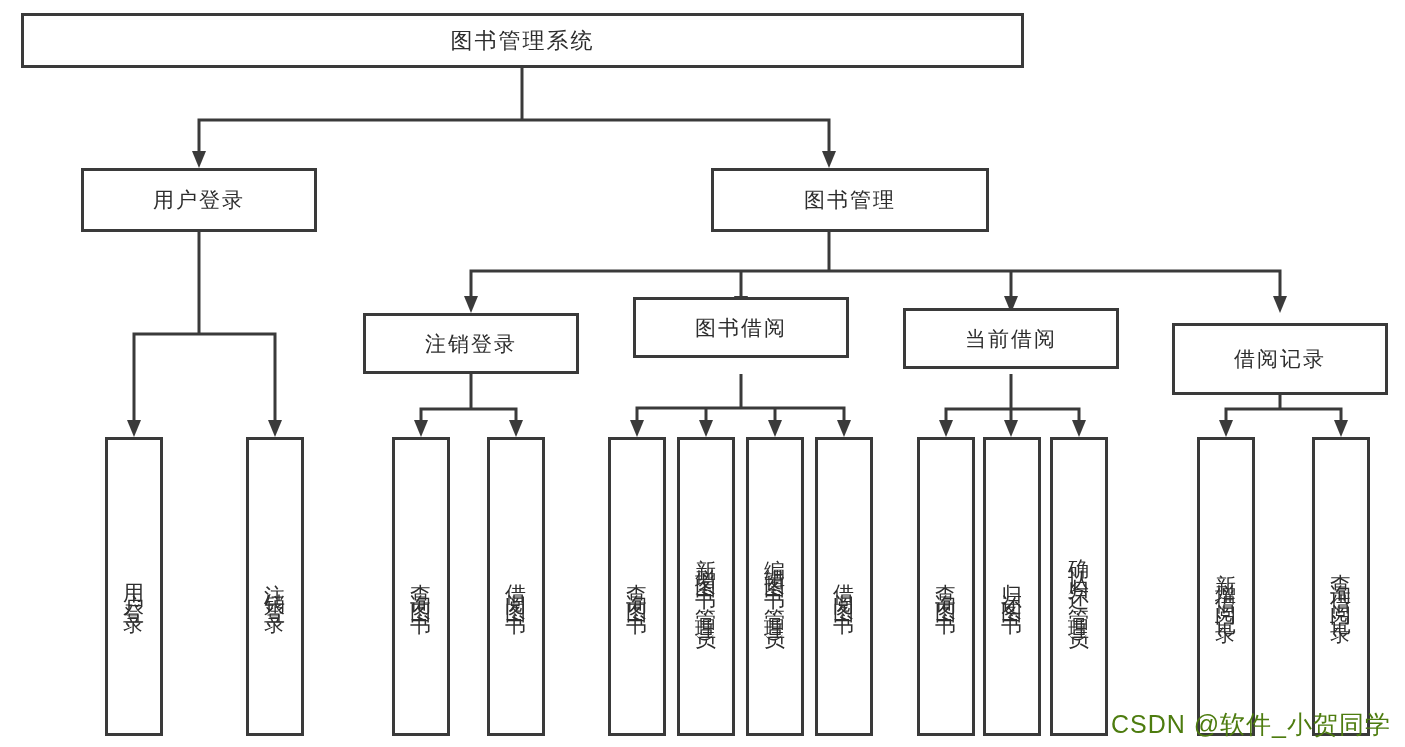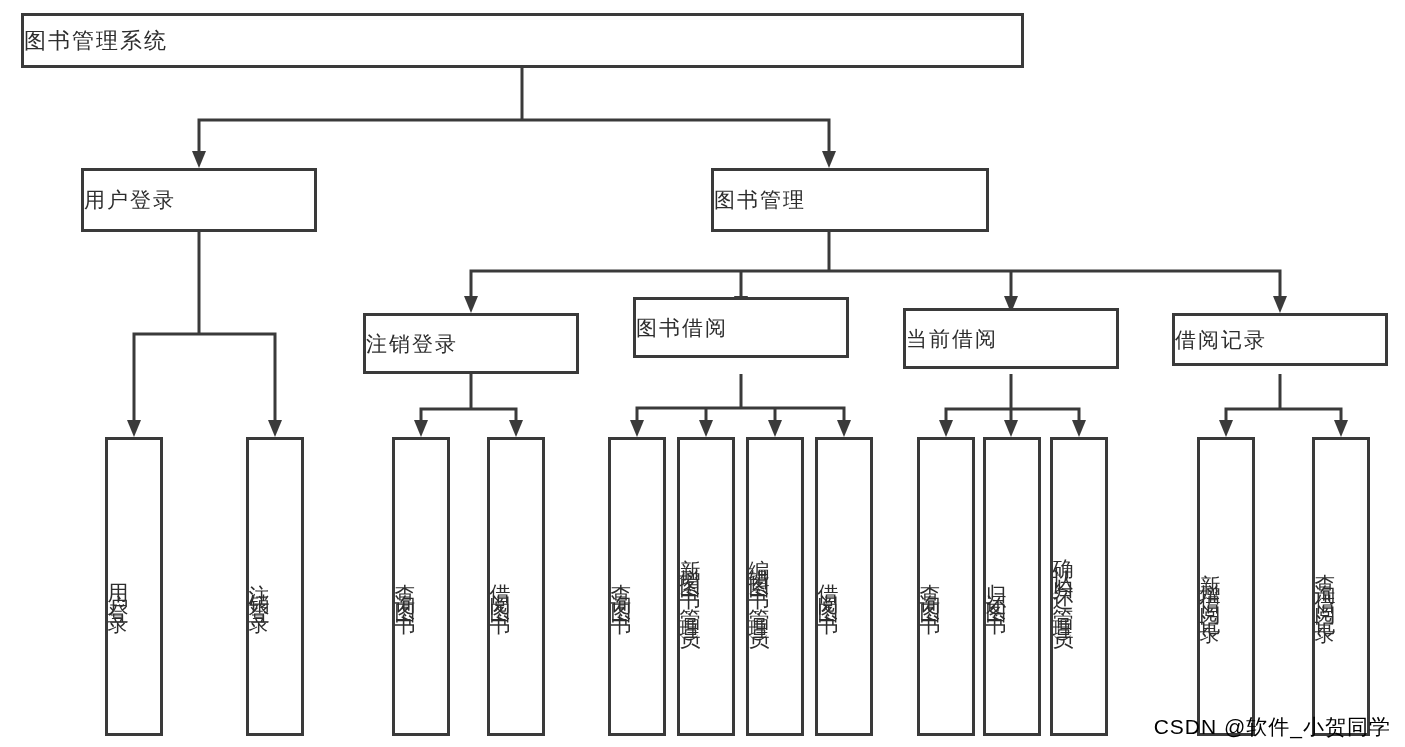--- a/index.html
+++ b/index.html
@@ -32,21 +32,21 @@
     fill: #3a3a3a;
     stroke: none;
   }
   .box {
     position: absolute;
     box-sizing: border-box;
     background: #ffffff;
     border: 3px solid #3a3a3a;
     display: flex;
     align-items: center;
-    justify-content: flex-start;
+    justify-content: center;
     color: #2d2d2d;
   }
   .box.h .lbl {
     font-size: 21px;
     letter-spacing: 2px;
     white-space: nowrap;
   }
   .box.root .lbl {
     font-size: 22px;
   }
@@ -55,22 +55,22 @@
     text-orientation: mixed;
     font-size: 21px;
     letter-spacing: 10px;
     line-height: 1;
     white-space: nowrap;
   }
   .watermark {
     position: absolute;
     right: 14px;
     bottom: 6px;
-    font-size: 21px;
-    color: #000000;
+    font-size: 25px;
+    color: #4d7c0f;
     letter-spacing: 1px;
     white-space: nowrap;
   }
 </style>
 </head>
 <body>
 
 <div class="canvas">
 
   <svg class="connectors" viewBox="0 0 1405 747">
@@ -147,21 +147,21 @@
 
   <div class="box h" style="left:363px;top:313px;width:216px;height:61px">
     <span class="lbl">注销登录</span>
   </div>
   <div class="box h" style="left:633px;top:297px;width:216px;height:61px">
     <span class="lbl">图书借阅</span>
   </div>
   <div class="box h" style="left:903px;top:308px;width:216px;height:61px">
     <span class="lbl">当前借阅</span>
   </div>
-  <div class="box h" style="left:1172px;top:313px;width:216px;height:53px">
+  <div class="box h" style="left:1172px;top:323px;width:216px;height:72px">
     <span class="lbl">借阅记录</span>
   </div>
 
   <div class="box v" style="left:105px;top:437px;width:58px;height:299px">
     <span class="vlbl">用户登录</span>
   </div>
   <div class="box v" style="left:246px;top:437px;width:58px;height:299px">
     <span class="vlbl">注销登录</span>
   </div>
 

